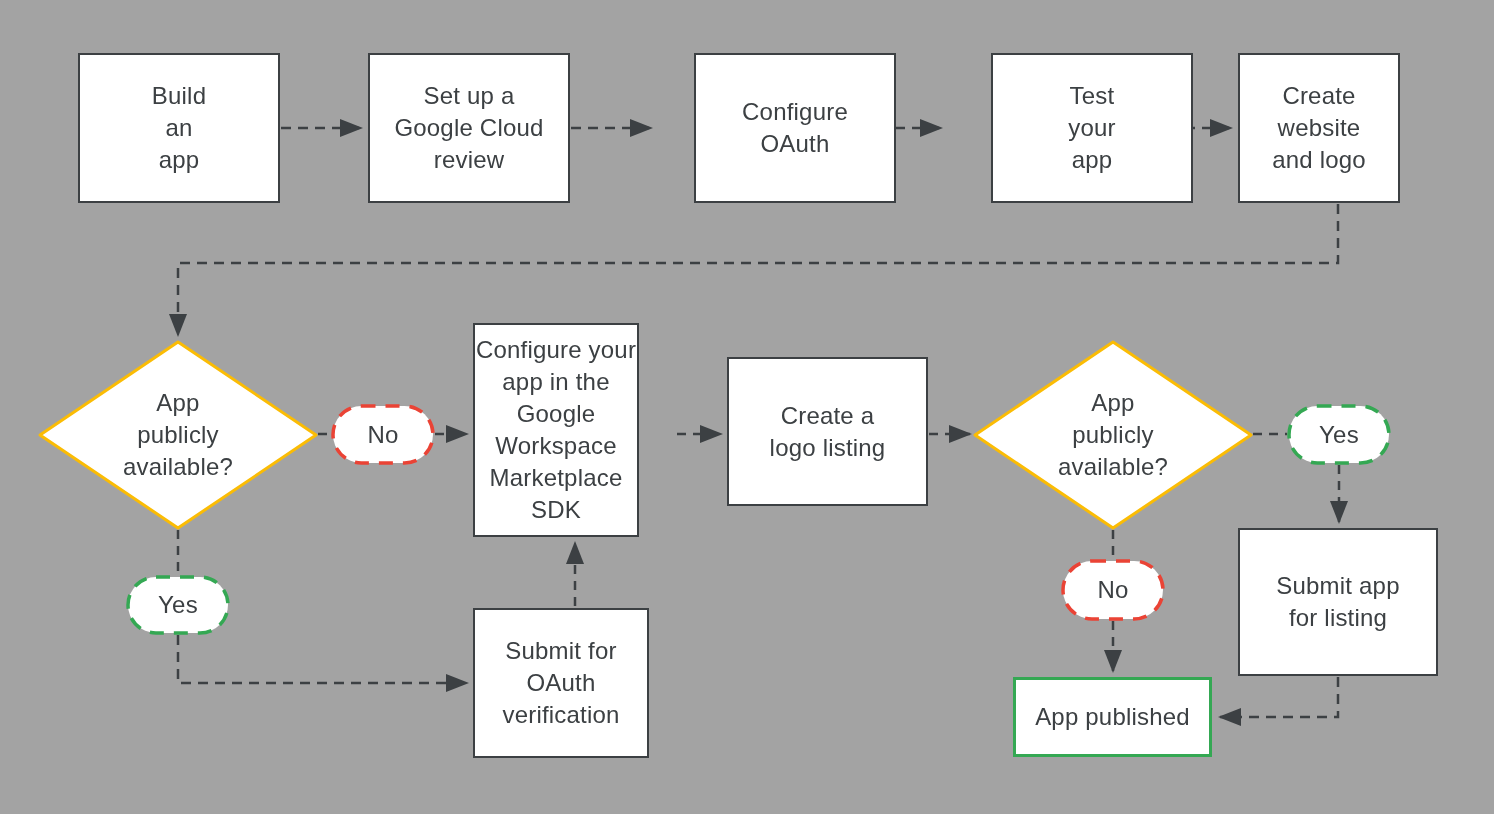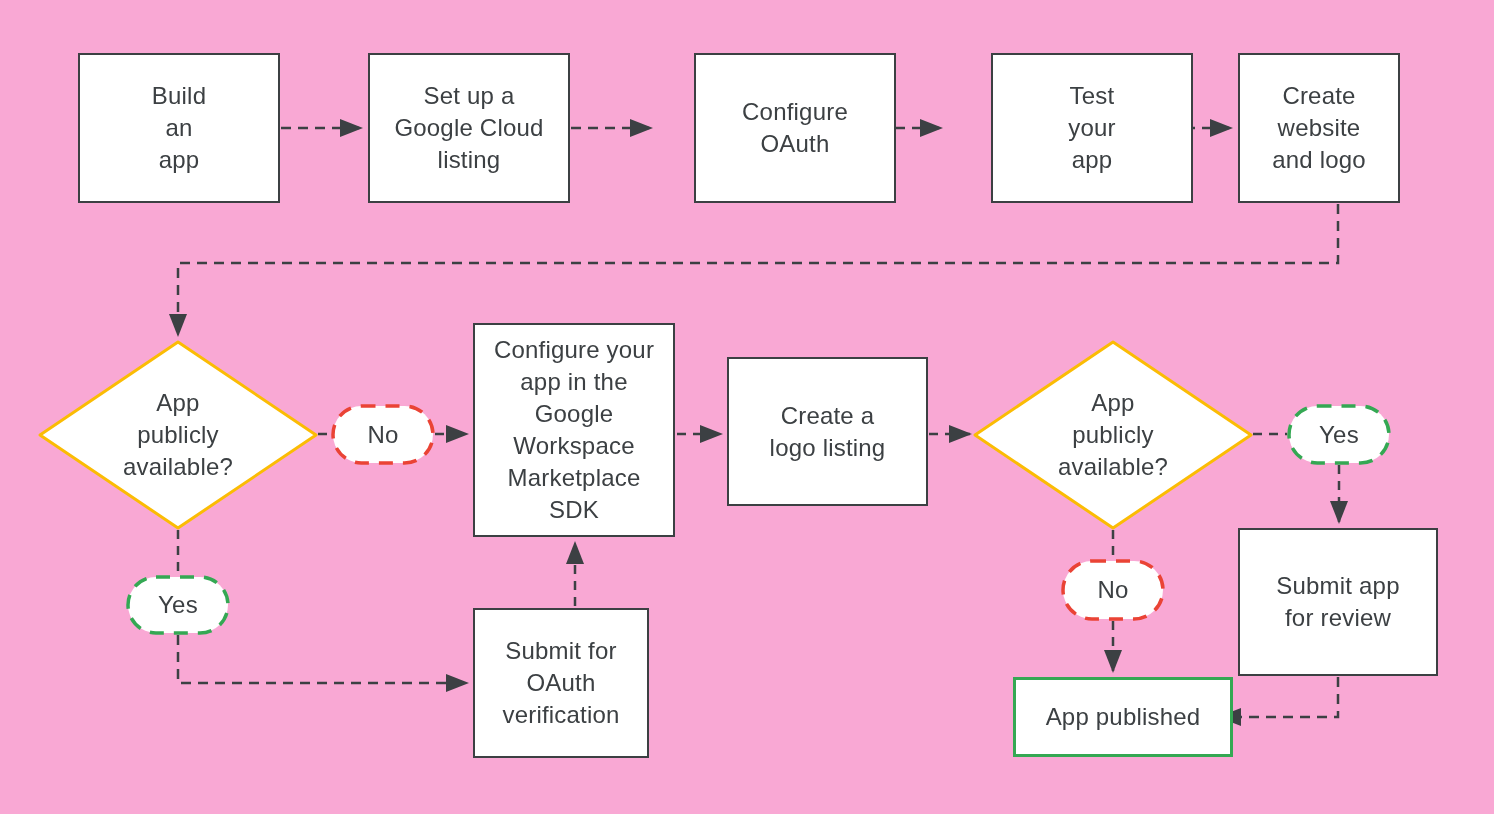--- a/index.html
+++ b/index.html
@@ -2,21 +2,21 @@
 <html><head>
 <meta charset="utf-8">
 <style>
   * { margin: 0; padding: 0; box-sizing: border-box; }
   html, body { background: #ffffff; }
   body { font-family: "Liberation Sans", sans-serif; }
   .canvas {
     position: relative;
     width: 1494px;
     height: 814px;
-    background: #f9a8d4;
+    background: #a3a3a3;
     overflow: hidden;
     padding-left: 32px;
   }
   .layer {
     position: absolute;
     left: 0; top: 0;
     width: 1494px; height: 814px;
   }
   .node-label {
     position: absolute;
@@ -88,45 +88,45 @@
     <rect x="128" y="577" width="100" height="56" rx="28" fill="#ffffff" stroke="#34a853" stroke-width="3.5" stroke-dasharray="14 10"></rect>
     <rect x="1289" y="406" width="100" height="57" rx="28.5" fill="#ffffff" stroke="#34a853" stroke-width="3.5" stroke-dasharray="14 10"></rect>
     <rect x="1063" y="561" width="100" height="58" rx="29" fill="#ffffff" stroke="#ea4335" stroke-width="3.5" stroke-dasharray="14 10"></rect>
   </svg>
 
   <div class="node-label process" style="left:78px; top:53px; width:202px; height:150px;">Build
 an
 app</div>
   <div class="node-label process" style="left:368px; top:53px; width:202px; height:150px;">Set up a
 Google Cloud
-listing</div>
+review</div>
   <div class="node-label process" style="left:658px; top:53px; width:202px; height:150px;margin-left:36px;">Configure
 OAuth</div>
   <div class="node-label process" style="left:948px; top:53px; width:202px; height:150px;margin-left:43px;">Test
 your
 app</div>
   <div class="node-label process" style="left:1238px; top:53px; width:162px; height:150px;">Create
 website
 and logo</div>
 
-  <div class="node-label process" style="left:473px; top:323px; width:202px; height:214px; line-height:32px;">Configure your
+  <div class="node-label process" style="left:473px; top:323px; width:166px; height:214px; line-height:32px;">Configure your
 app in the
 Google
 Workspace
 Marketplace
 SDK</div>
   <div class="node-label process" style="left:727px; top:357px; width:201px; height:149px;">Create a
 logo listing</div>
   <div class="node-label process" style="left:473px; top:608px; width:176px; height:150px;">Submit for
 OAuth
 verification</div>
   <div class="node-label process" style="left:1238px; top:528px; width:200px; height:148px;">Submit app
-for review</div>
+for listing</div>
 
-  <div class="node-label published" style="left:1013px; top:677px; width:220px; height:80px;">App published</div>
+  <div class="node-label published" style="left:1013px; top:677px; width:199px; height:80px;">App published</div>
 
   <div class="node-label floating" style="left:78px; top:385px; width:200px; height:100px;">App
 publicly
 available?</div>
   <div class="node-label floating" style="left:1013px; top:385px; width:200px; height:100px;">App
 publicly
 available?</div>
 
   <div class="node-label floating" style="left:333px; top:406px; width:100px; height:57px;">No</div>
   <div class="node-label floating" style="left:128px; top:577px; width:100px; height:56px;">Yes</div>

